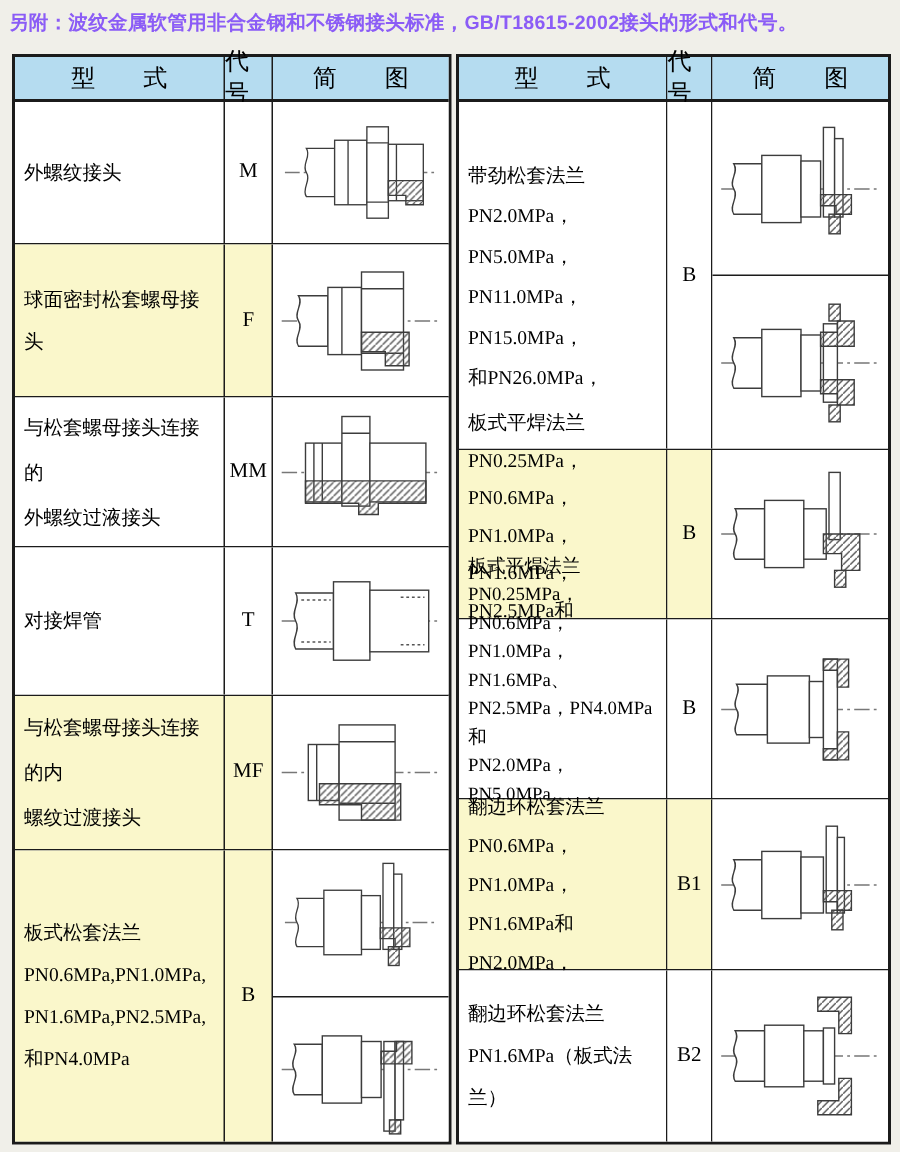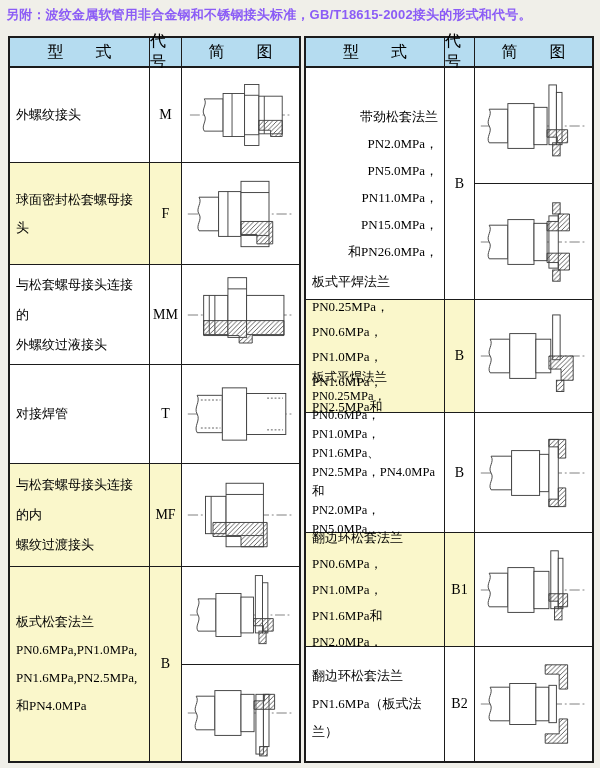--- a/index.html
+++ b/index.html
@@ -35,21 +35,21 @@
   .diag.split { flex-direction:column; align-items:stretch; padding:0; }
   .half { flex:1; display:flex; align-items:center; justify-content:center; }
   .half + .half { border-top:1px solid #1b1b1b; }
   .hl { background:#faf7cb; }
   
   .lt .c1 { width:140px; } .lt .c2 { width:32px; } .lt .c3 { width:117px; }
   .rt .c1 { width:139px; } .rt .c2 { width:30px; } .rt .c3 { width:117px; }
   .lh19 { line-height:19px; font-size:12.5px; }
   .lh25 { line-height:25px; }
   .lh26 { line-height:26px; }
-  .lh27 { line-height:27px;text-align:right; }
+  .lh27 { line-height:27px; }
   .lh28 { line-height:28px; }
   .lh30 { line-height:30px; }
   
   .dg line, .dg path, .dg rect { stroke:#3c3c3c; stroke-width:1; fill:none; }
   .dg .cl { stroke:#777; stroke-dasharray:11 3 2 3; }
   .dg .dot { stroke-dasharray:2 2; stroke:#555; }
   .dg .pp, .dg rect { fill:#fff; }
   .dg .h { fill:url(#hx); stroke:#3c3c3c; }
 </style>
 </head>

